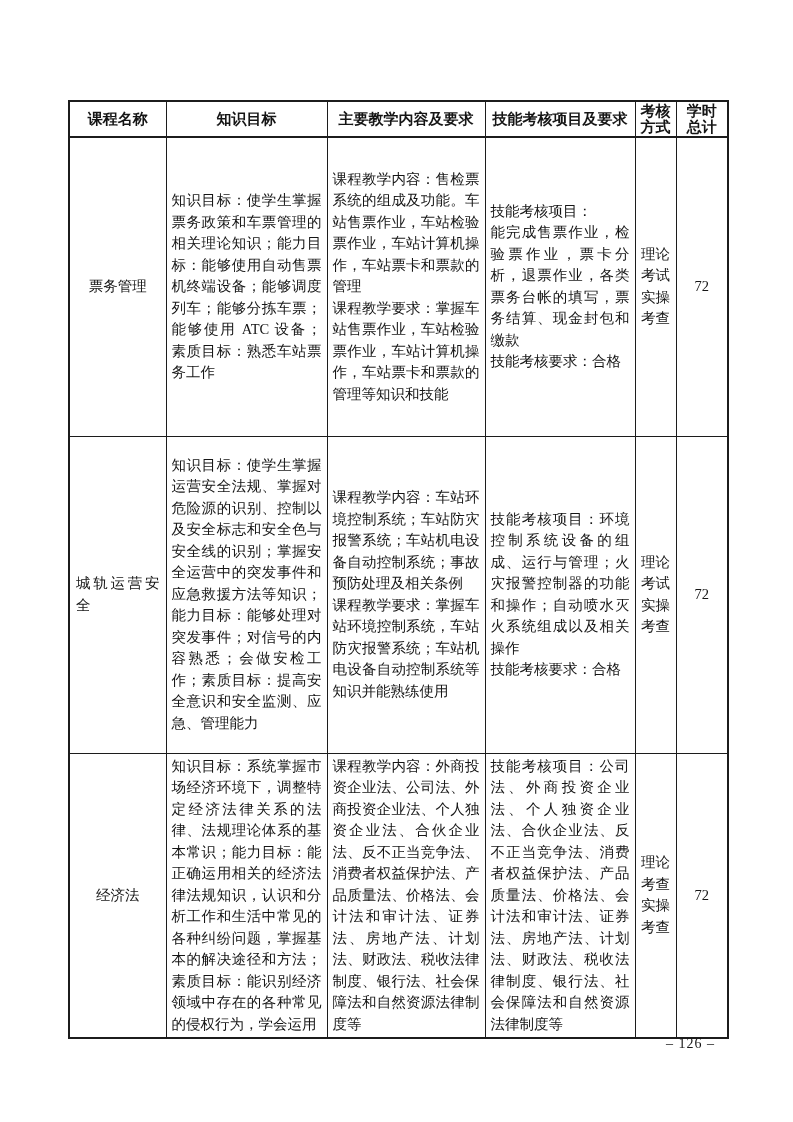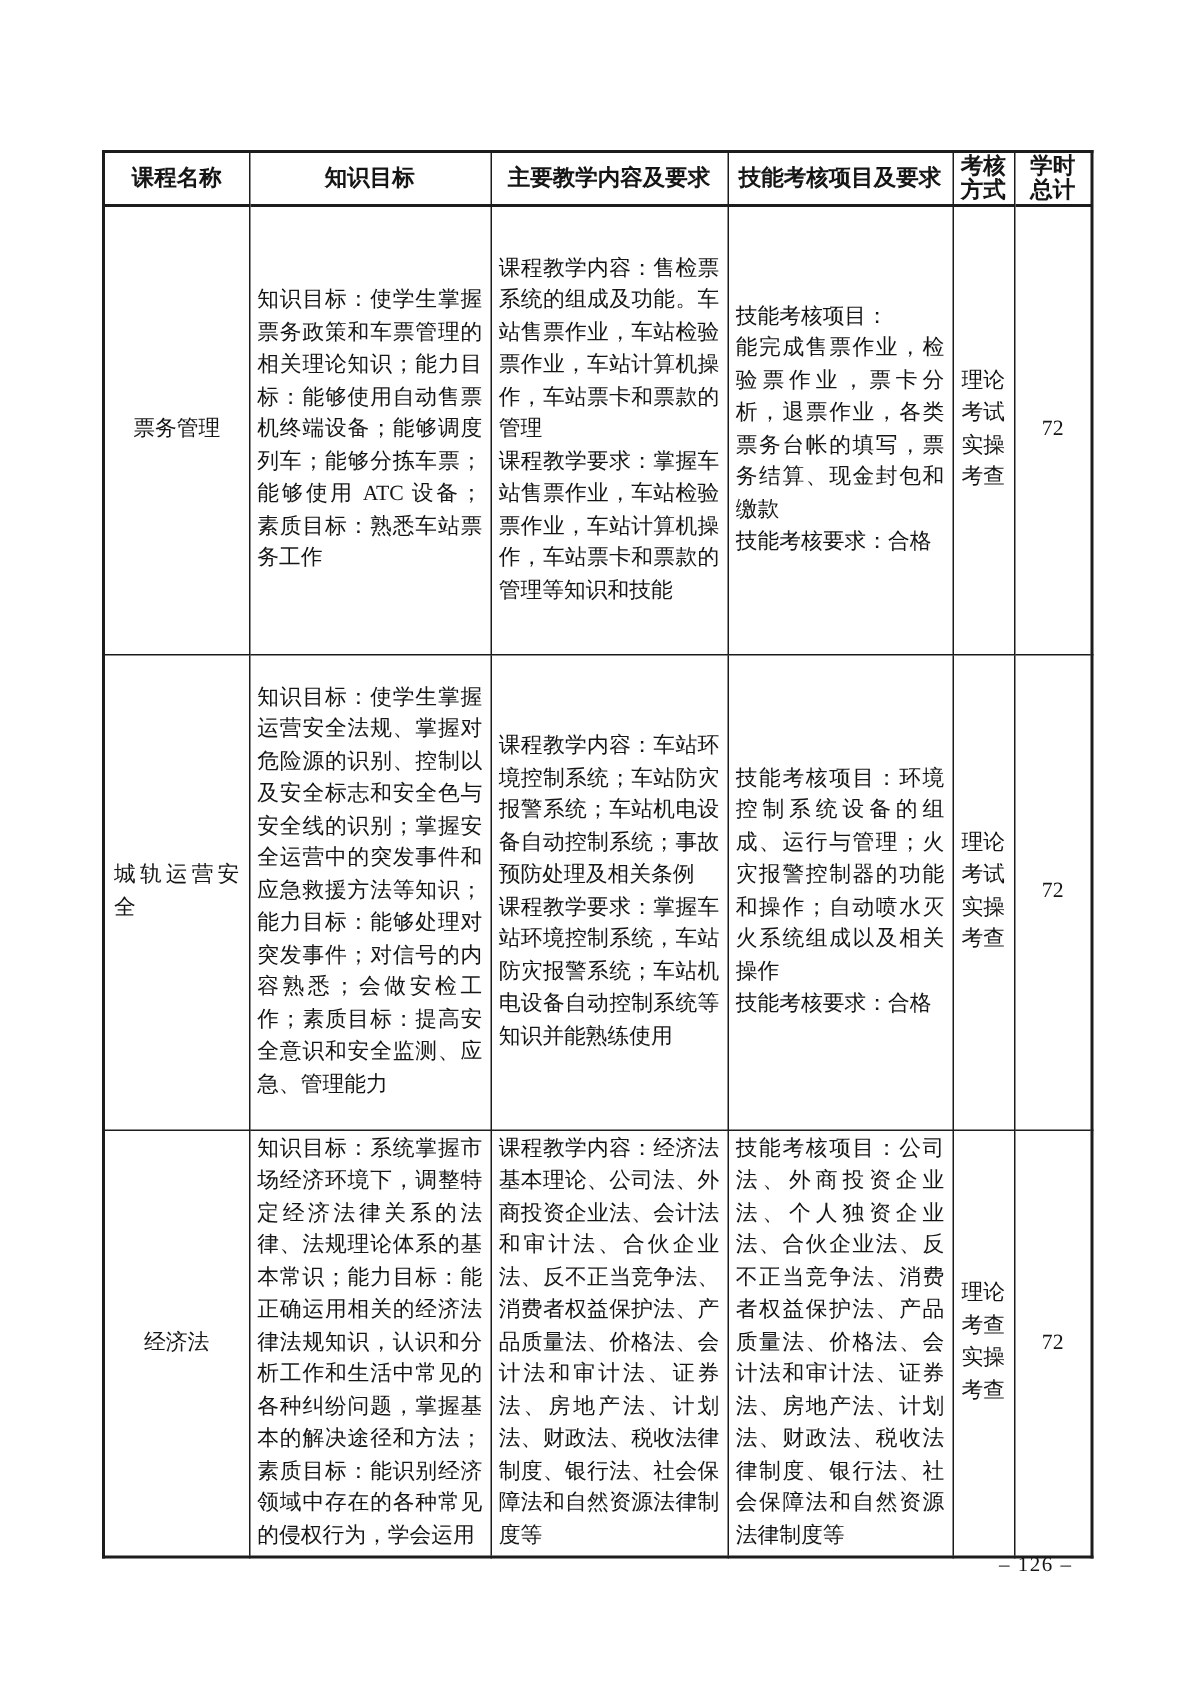--- a/index.html
+++ b/index.html
@@ -146,21 +146,21 @@
         </td>
         <td class="c-hours">72</td>
       </tr>
 
       <tr class="r2">
         <td class="c-name">经济法</td>
         <td class="c-text">
           <p>知识目标：系统掌握市场经济环境下，调整特定经济法律关系的法律、法规理论体系的基本常识；能力目标：能正确运用相关的经济法律法规知识，认识和分析工作和生活中常见的各种纠纷问题，掌握基本的解决途径和方法；素质目标：能识别经济领域中存在的各种常见的侵权行为，学会运用</p>
         </td>
         <td class="c-text">
-          <p>课程教学内容：经济法基本理论、公司法、外商投资企业法、会计法和审计法、合伙企业法、反不正当竞争法、消费者权益保护法、产品质量法、价格法、会计法和审计法、证券法、房地产法、计划法、财政法、税收法律制度、银行法、社会保障法和自然资源法律制度等</p>
+          <p>课程教学内容：外商投资企业法、公司法、外商投资企业法、个人独资企业法、合伙企业法、反不正当竞争法、消费者权益保护法、产品质量法、价格法、会计法和审计法、证券法、房地产法、计划法、财政法、税收法律制度、银行法、社会保障法和自然资源法律制度等</p>
         </td>
         <td class="c-text">
           <p>技能考核项目：公司法、外商投资企业法、个人独资企业法、合伙企业法、反不正当竞争法、消费者权益保护法、产品质量法、价格法、会计法和审计法、证券法、房地产法、计划法、财政法、税收法律制度、银行法、社会保障法和自然资源法律制度等</p>
         </td>
         <td class="c-method">
           <span class="m-line">理论</span>
           <span class="m-line">考查</span>
           <span class="m-line">实操</span>
           <span class="m-line">考查</span>
         </td>

